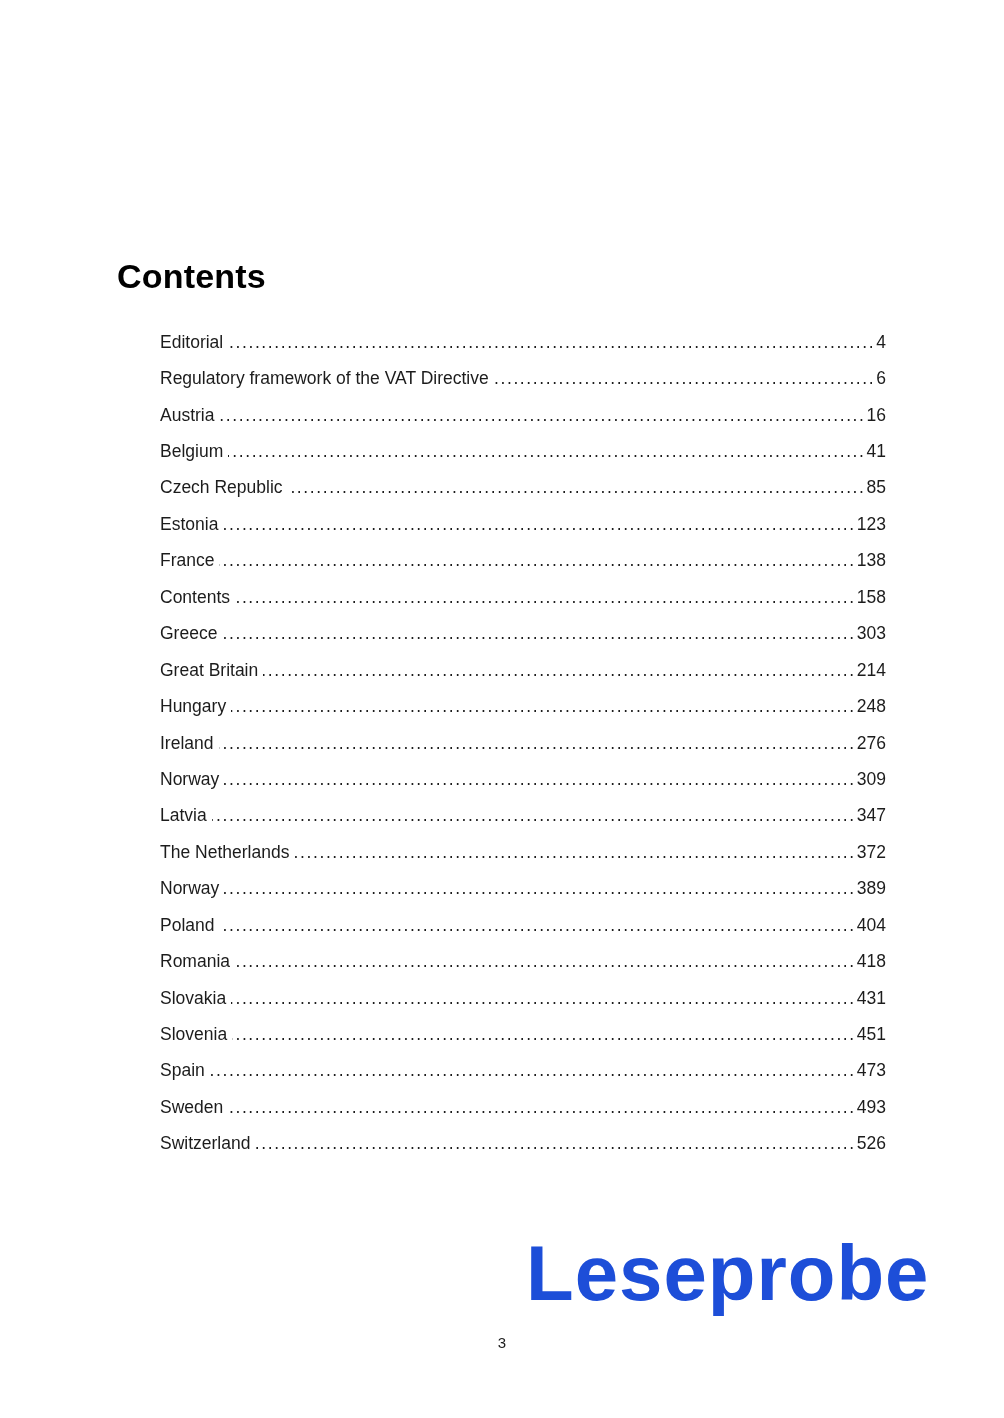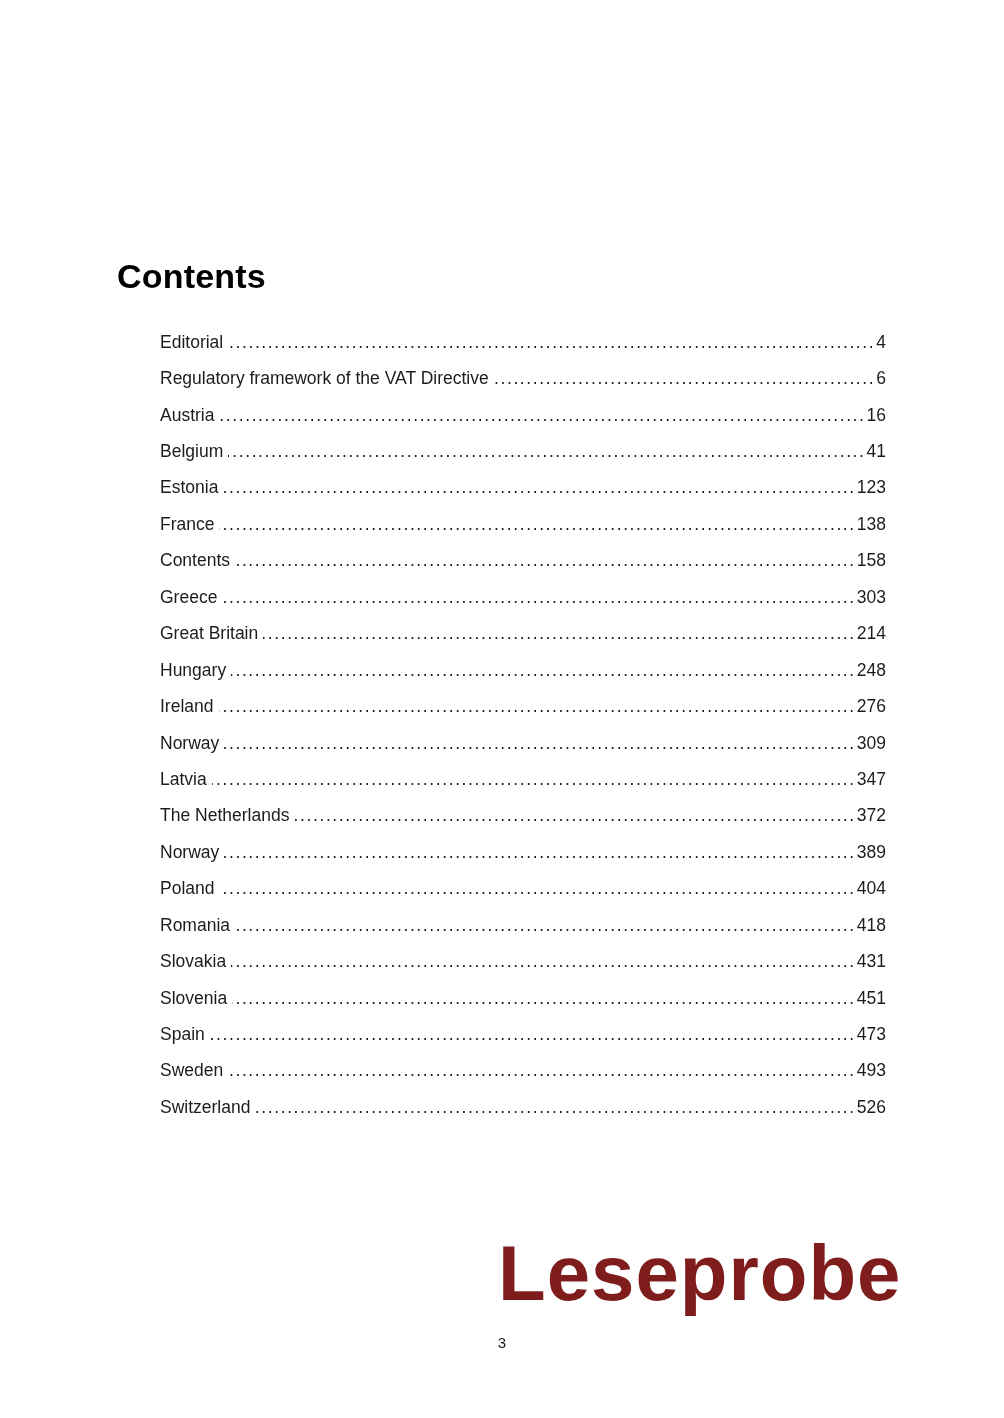--- a/index.html
+++ b/index.html
@@ -99,20 +99,25 @@
       <span class="toc-page">16</span>
     </div>
 
     <div class="toc-row">
       <span class="toc-label">Belgium</span>
       <span class="toc-dots"></span>
       <span class="toc-page">41</span>
     </div>
 
 
+    <div class="toc-row">
+      <span class="toc-label">Czech Republic</span>
+      <span class="toc-dots"></span>
+      <span class="toc-page">85</span>
+    </div>
 
     <div class="toc-row">
       <span class="toc-label">Estonia</span>
       <span class="toc-dots"></span>
       <span class="toc-page">123</span>
     </div>
 
     <div class="toc-row">
       <span class="toc-label">France</span>
       <span class="toc-dots"></span>
@@ -209,17 +214,17 @@
       <span class="toc-page">493</span>
     </div>
 
     <div class="toc-row">
       <span class="toc-label">Switzerland</span>
       <span class="toc-dots"></span>
       <span class="toc-page">526</span>
     </div>
   </div>
 
-  <div class="watermark" style="color: #7f1d1d;">Leseprobe</div>
+  <div class="watermark" style="color: #1d4ed8; margin-left: 28px;">Leseprobe</div>
 
   <div class="pagenum">3</div>
 
 </div>
 
 </body></html>

